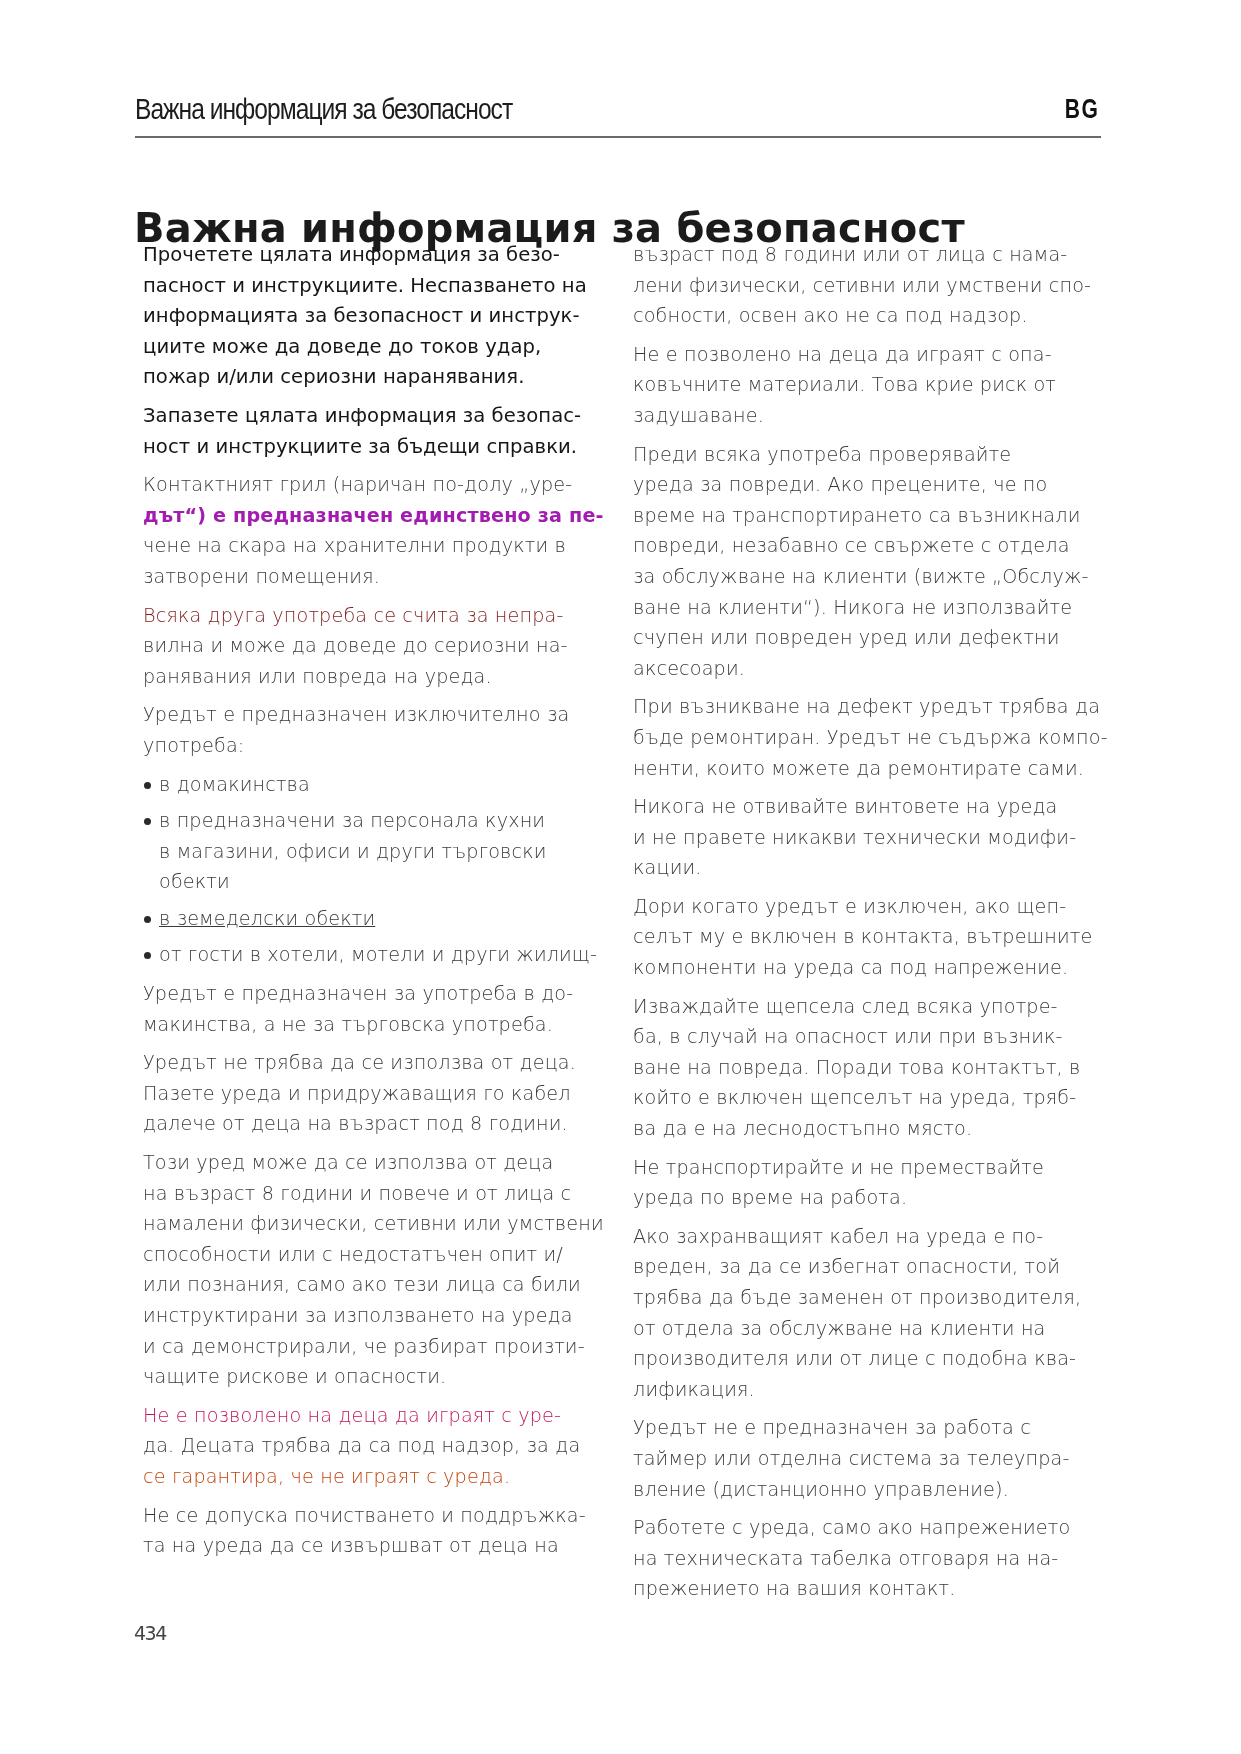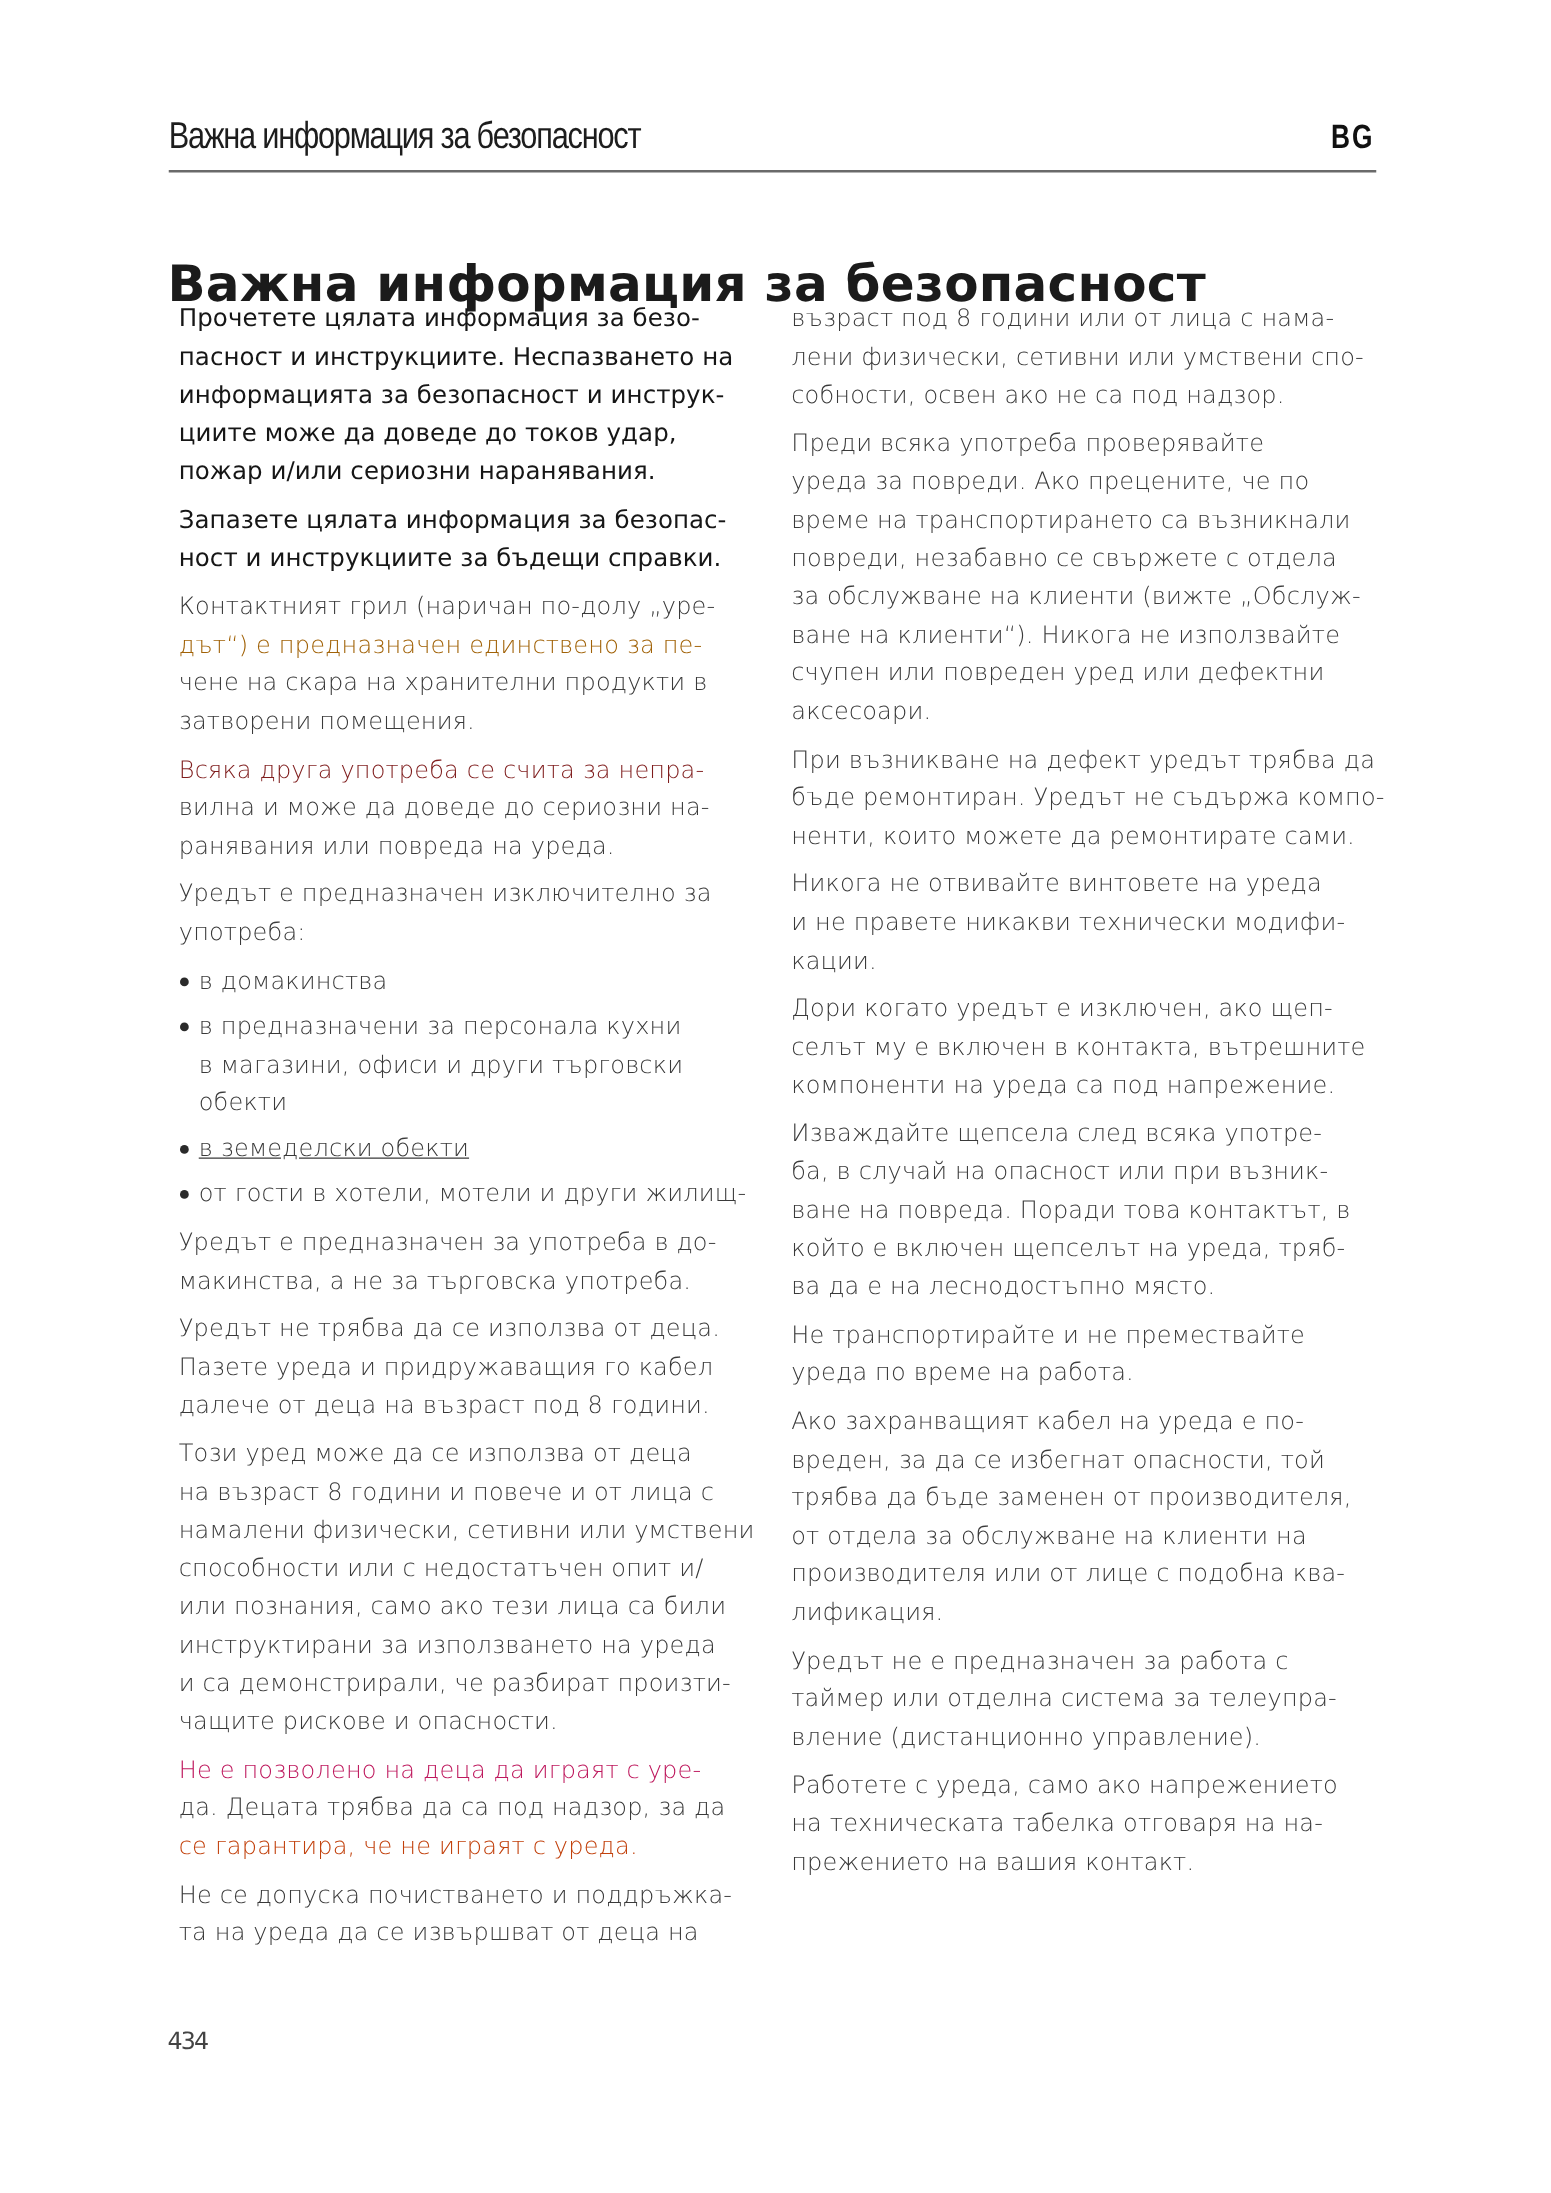--- a/index.html
+++ b/index.html
@@ -50,21 +50,21 @@
         <span class="line">пожар и/или сериозни наранявания.</span>
       </p>
       <p class="para lead">
         <span class="line">Запазете цялата информация за безопас-</span>
         <span class="line">ност и инструкциите за бъдещи справки.</span>
       </p>
     </div>
   <div id="left-before">
       <p class="para body">
         <span class="line" style="color: rgb(58, 58, 58);">Контактният грил (наричан по-долу „уре-</span>
-        <span class="line" style="color: #a16207;">дът“) е предназначен единствено за пе-</span>
+        <span class="line" style="color: #a21caf; font-weight: bold;">дът“) е предназначен единствено за пе-</span>
         <span class="line" style="color: rgb(58, 58, 58);">чене на скара на хранителни продукти в</span>
         <span class="line" style="color: rgb(58, 58, 58);">затворени помещения.</span>
       </p>
       <p class="para body">
         <span class="line" style="color: #7f1d1d;">Всяка друга употреба се счита за непра-</span>
         <span class="line" style="color: rgb(58, 58, 58);">вилна и може да доведе до сериозни на-</span>
         <span class="line" style="color: rgb(58, 58, 58);">ранявания или повреда на уреда.</span>
       </p>
       <p class="para body">
         <span class="line" style="color: rgb(58, 58, 58);">Уредът е предназначен изключително за</span>
@@ -124,20 +124,25 @@
 </div>
 
 <div class="col col-right">
   <div id="right-paras">
       <p class="para body">
         <span class="line" style="color: rgb(58, 58, 58);">възраст под 8 години или от лица с нама-</span>
         <span class="line" style="color: rgb(58, 58, 58);">лени физически, сетивни или умствени спо-</span>
         <span class="line" style="color: rgb(58, 58, 58);">собности, освен ако не са под надзор.</span>
       </p>
       <p class="para body">
+        <span class="line" style="color: rgb(58, 58, 58);">Не е позволено на деца да играят с опа-</span>
+        <span class="line" style="color: rgb(58, 58, 58);">ковъчните материали. Това крие риск от</span>
+        <span class="line" style="color: rgb(58, 58, 58);">задушаване.</span>
+      </p>
+      <p class="para body">
         <span class="line" style="color: rgb(58, 58, 58);">Преди всяка употреба проверявайте</span>
         <span class="line" style="color: rgb(58, 58, 58);">уреда за повреди. Ако прецените, че по</span>
         <span class="line" style="color: rgb(58, 58, 58);">време на транспортирането са възникнали</span>
         <span class="line" style="color: rgb(58, 58, 58);">повреди, незабавно се свържете с отдела</span>
         <span class="line" style="color: rgb(58, 58, 58);">за обслужване на клиенти (вижте „Обслуж-</span>
         <span class="line" style="color: rgb(58, 58, 58);">ване на клиенти“). Никога не използвайте</span>
         <span class="line" style="color: rgb(58, 58, 58);">счупен или повреден уред или дефектни</span>
         <span class="line" style="color: rgb(58, 58, 58);">аксесоари.</span>
       </p>
       <p class="para body">

